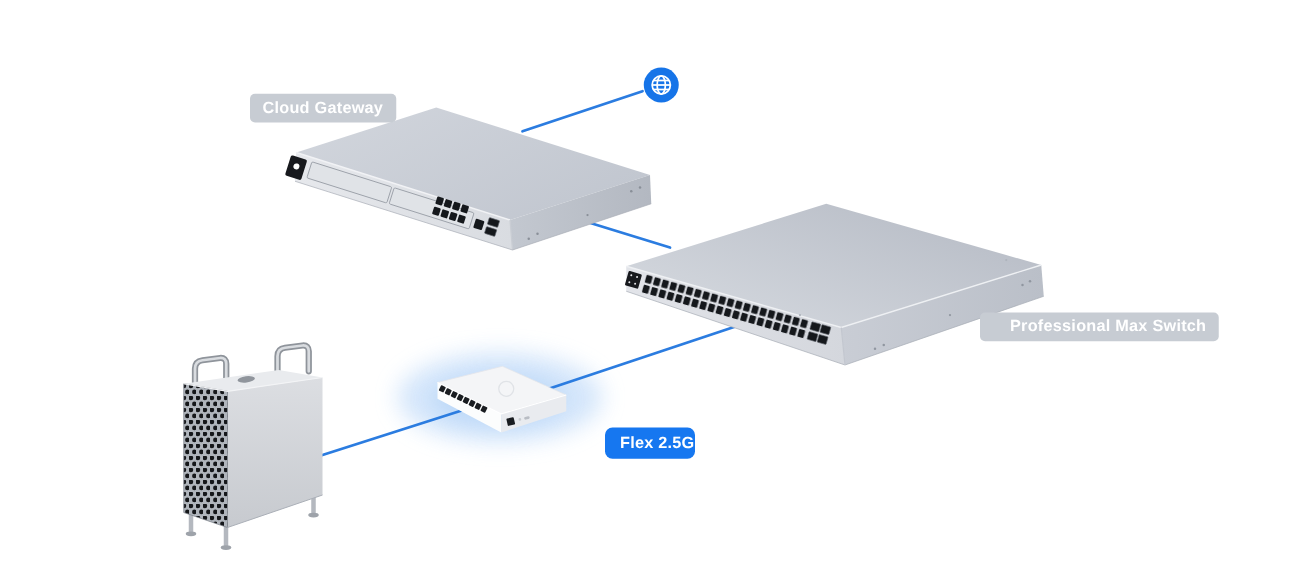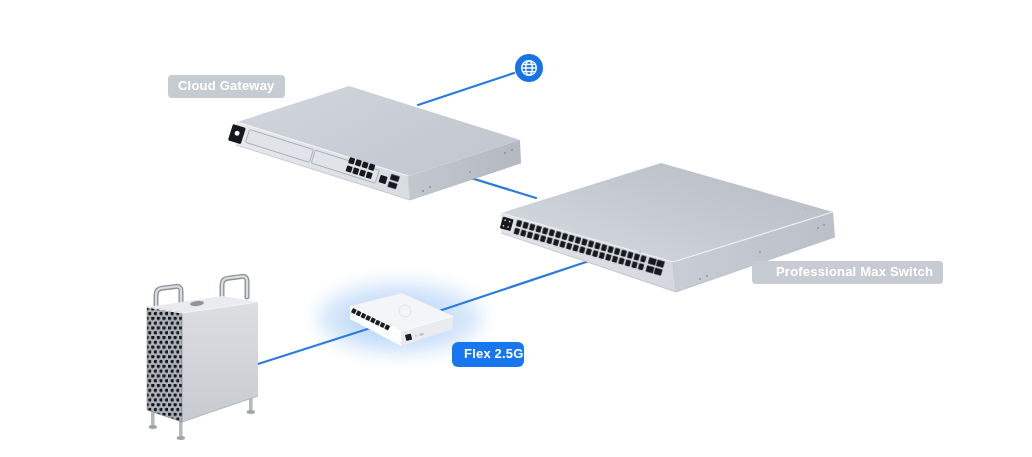--- a/index.html
+++ b/index.html
@@ -4,26 +4,26 @@
 <style>
   html,body{margin:0;padding:0;background:#ffffff;}
   .canvas{
     position:relative;width:1032px;height:457px;background:#ffffff;overflow:hidden;
     font-family:"Liberation Sans",sans-serif;
   }
   .canvas svg{position:absolute;left:0;top:0;}
   .pill{
     position:absolute;display:inline-block;white-space:nowrap;
     font-size:13px;font-weight:600;letter-spacing:.2px;color:#ffffff;
-    padding:3px 10px 4px 10px;border-radius:4px;line-height:16px;
+    padding:3px 10px 4px 10px;border-radius:4px;line-height:16px;margin-left:32px;
   }
   .pill-gray{background:#c7ccd3;}
   .pill-blue{background:#1677f0;border-radius:6px;font-weight:700;padding:4px 0 5px 12px;}
   .lbl-cloud-gateway{left:168px;top:75px;}
-  .lbl-pro-max{left:752px;top:261px;padding-left:24px;}
+  .lbl-pro-max{left:752px;top:250px;padding-left:24px;}
   .lbl-flex{left:452px;top:342px;}
 </style>
 </head>
 <body>
 
 <div class="canvas">
 <svg width="1032" height="457" viewBox="0 0 1032 457">
   <defs>
     <linearGradient id="gwTop" x1="0" y1="0" x2="1" y2="0.6">
       <stop offset="0" stop-color="#d2d6dd"></stop>

